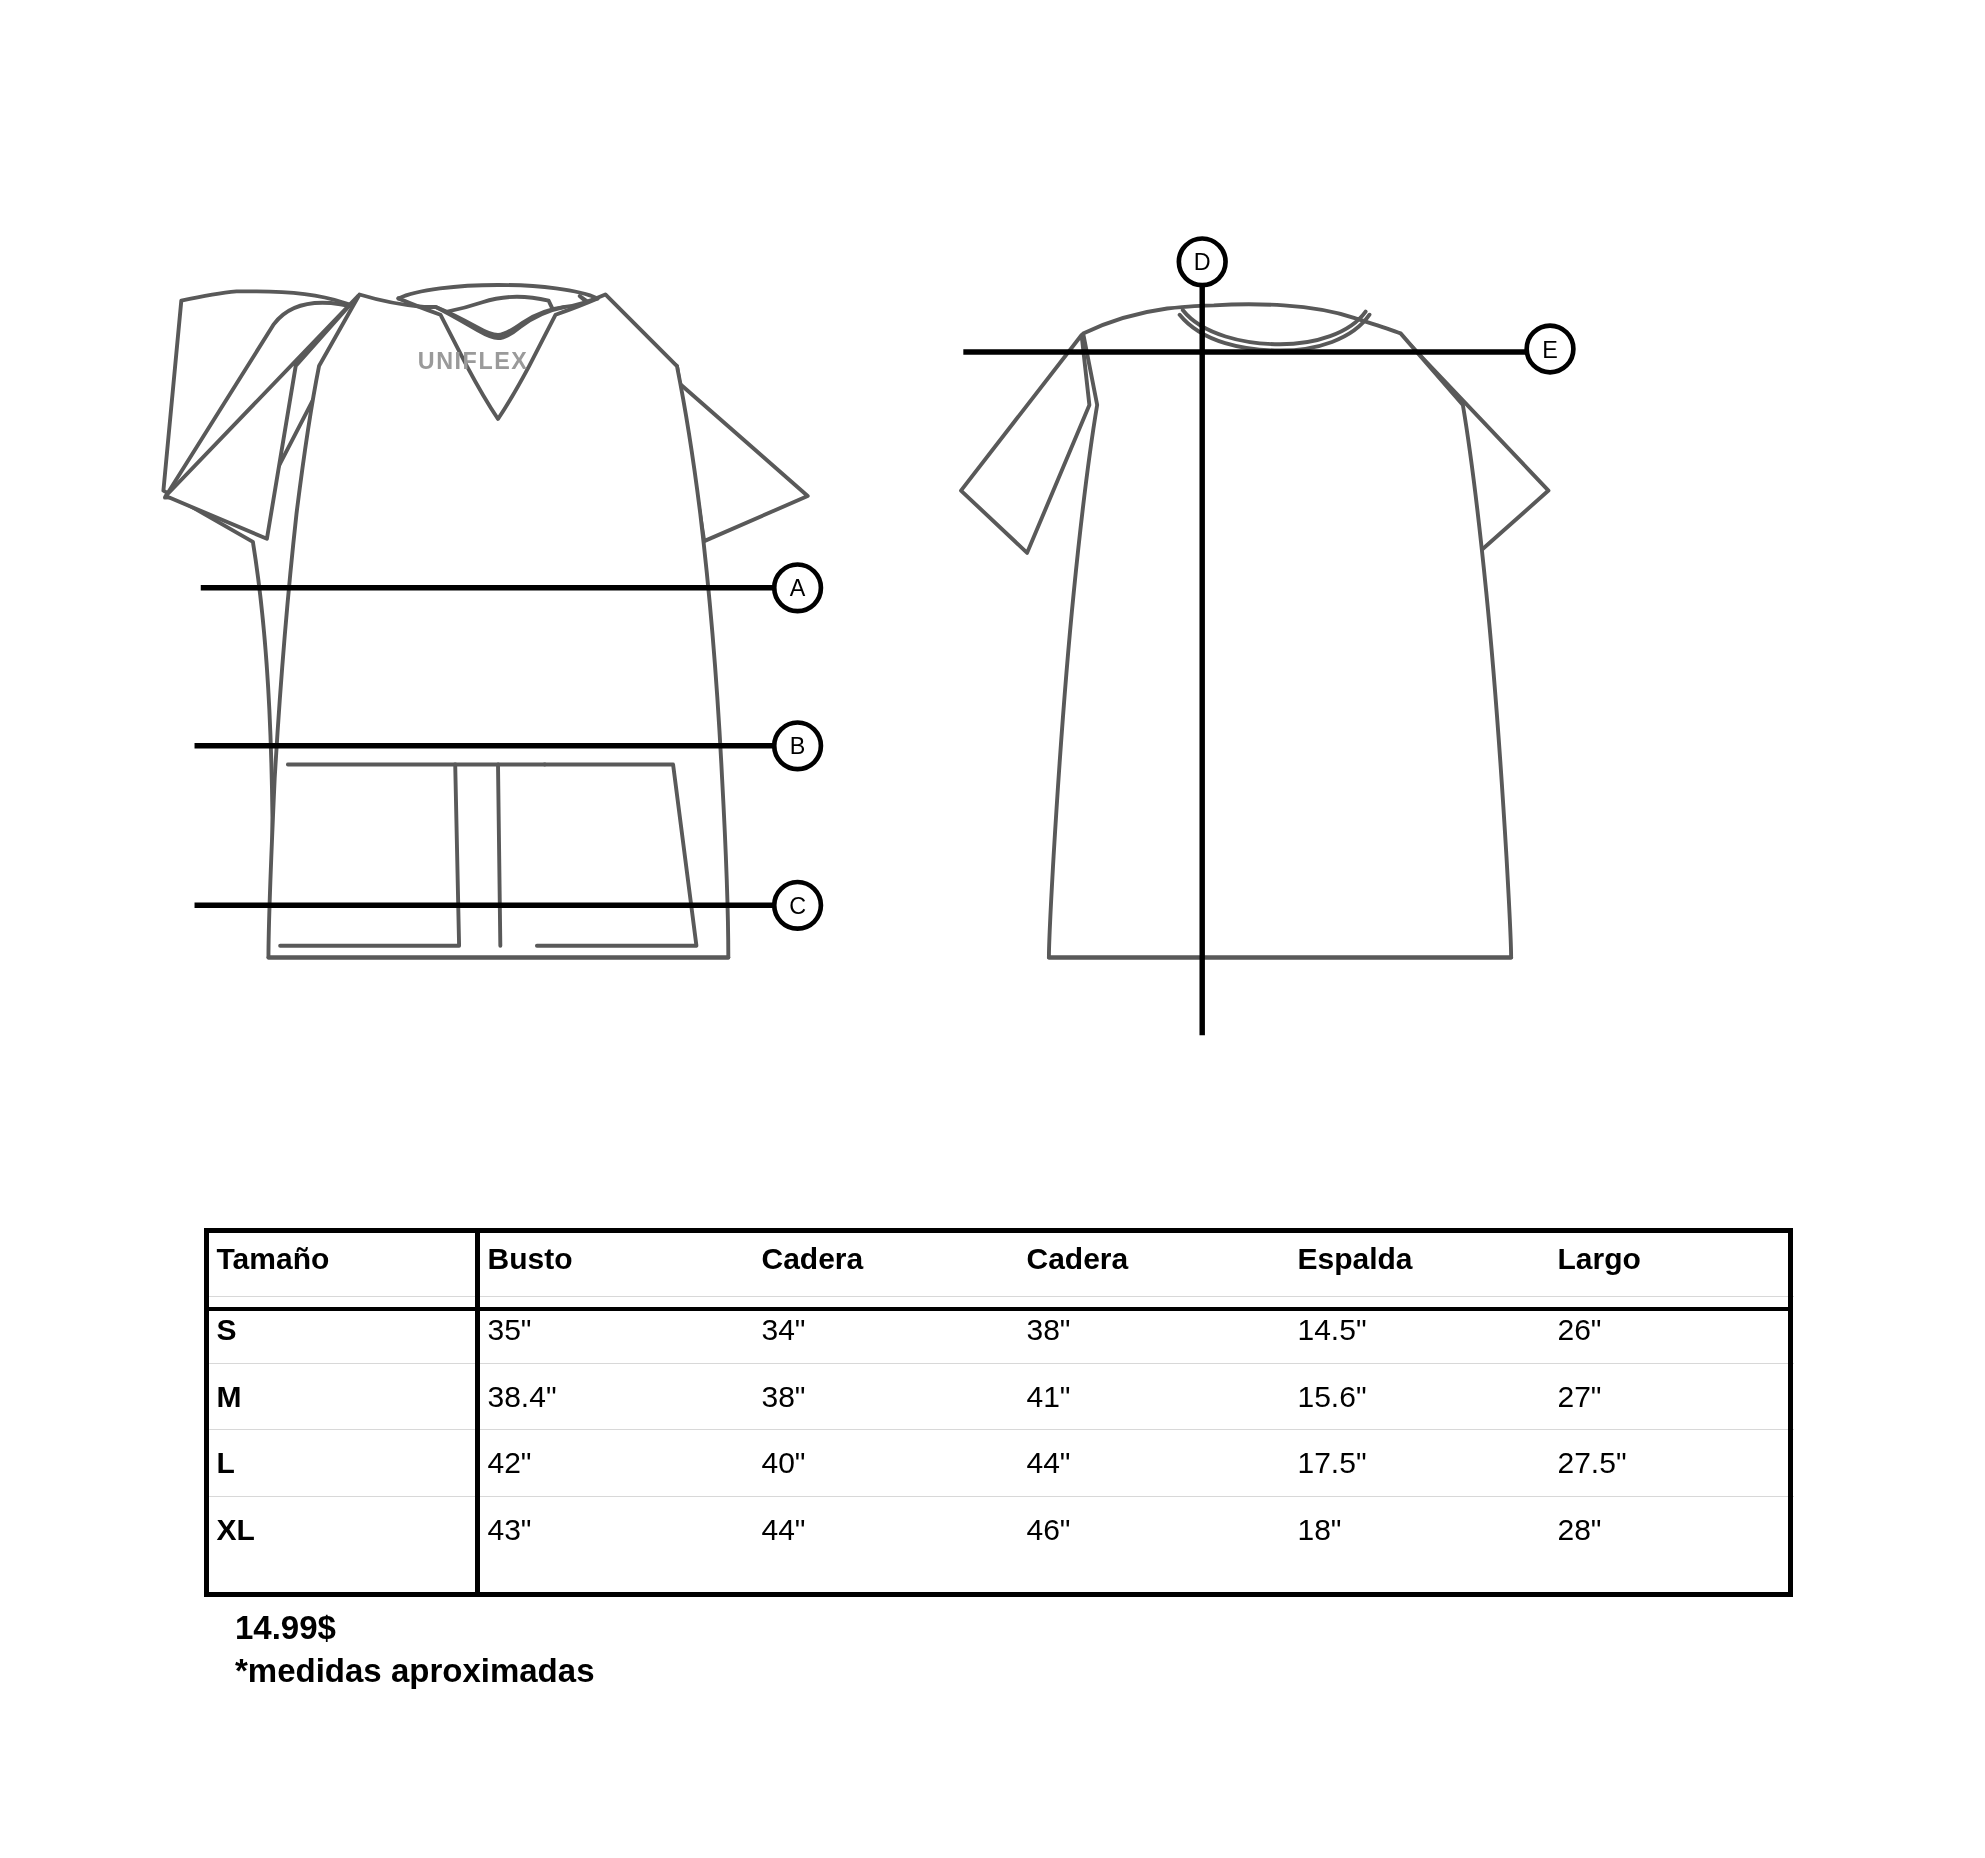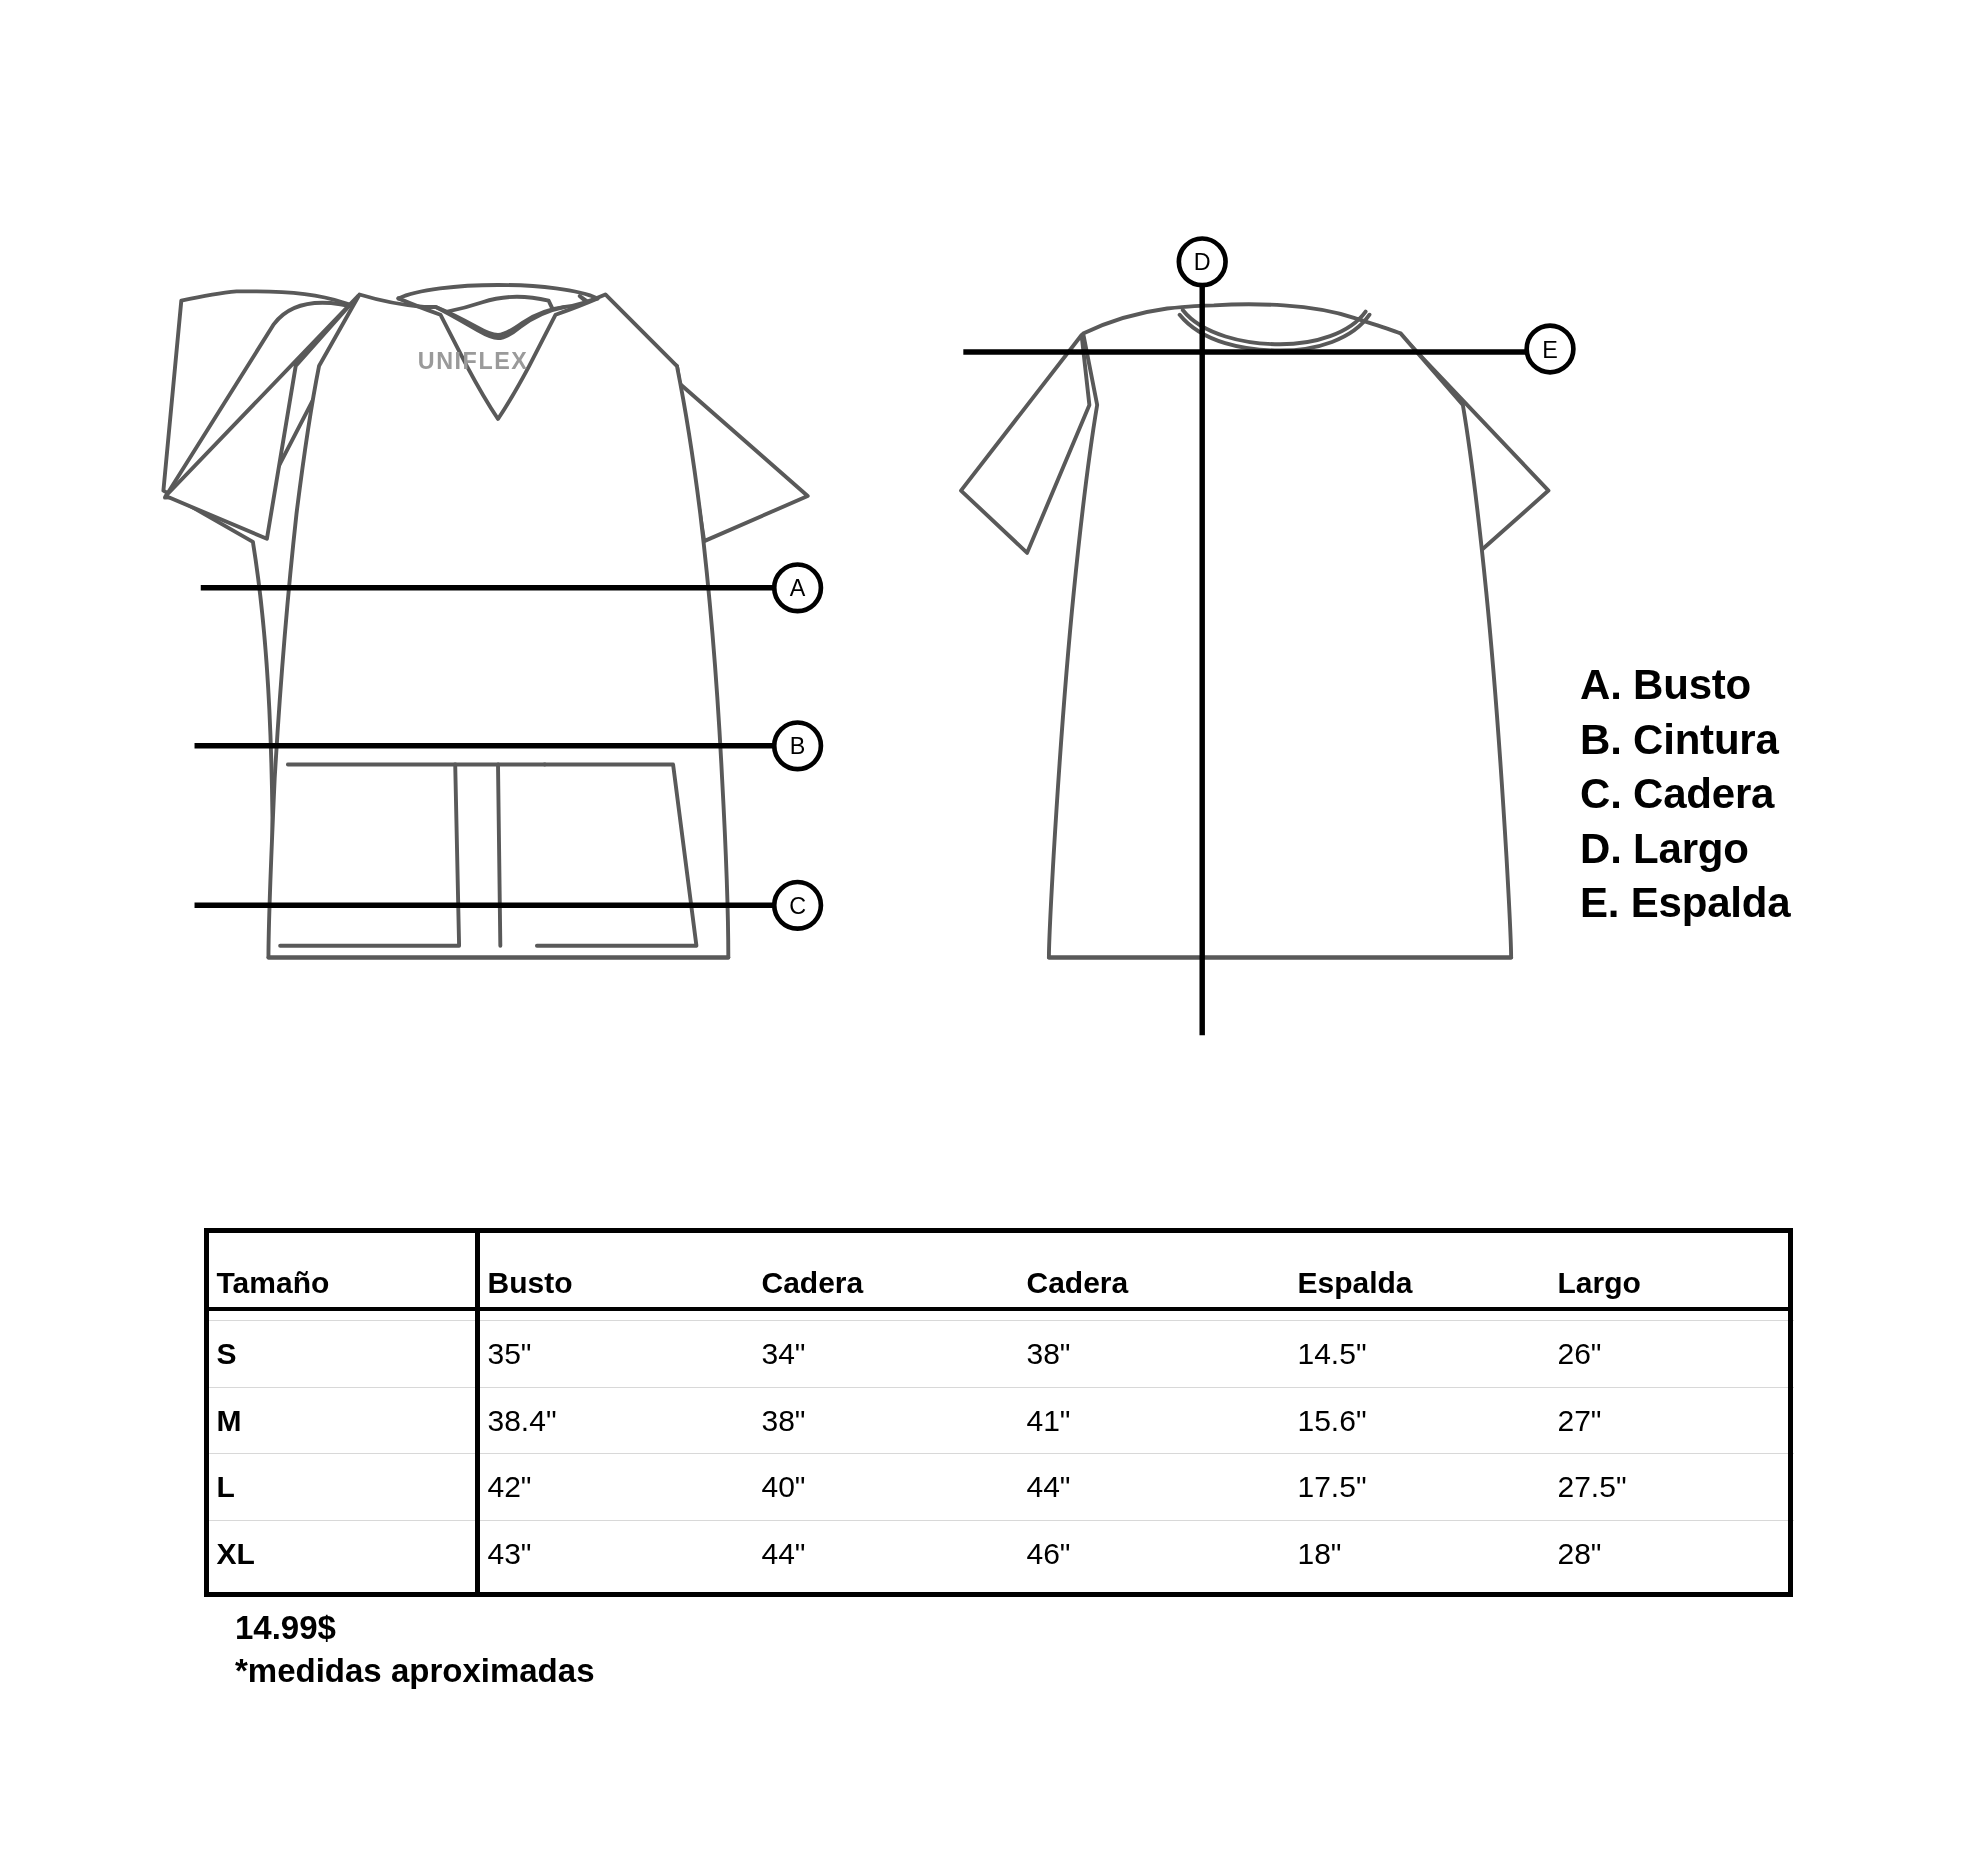--- a/index.html
+++ b/index.html
@@ -63,21 +63,21 @@
   table.size-table td {
     font-size: 30px;
     color: #000;
     padding: 9.3px 11px 9.3px 12.5px;
     height: 47px;
     vertical-align: middle;
   }
   table.size-table tr.head td {
     font-weight: bold;
     height: 56px;
-    padding-top: 27px;
+    padding-top: 3px;
   }
   table.size-table tr.body td {
     border-top: 1.6px solid #d8d8d8;
   }
   table.size-table tr.body td:first-child {
     font-weight: bold;
   }
   
   .tbl-outer {
     position: absolute;
@@ -268,27 +268,20 @@
         <circle cx="1545" cy="336" r="30"></circle>
         <circle cx="1992" cy="448" r="30"></circle>
       </g>
       <g fill="#000000" stroke="none" font-family="Liberation Sans, sans-serif" font-size="30" text-anchor="middle">
         <text x="1545" y="347">D</text>
         <text x="1992" y="459">E</text>
       </g>
     </svg>
   </div>
 
-  <div class="legend">
-    <div>A. Busto</div>
-    <div>B. Cintura</div>
-    <div>C. Cadera</div>
-    <div>D. Largo</div>
-    <div>E. Espalda</div>
-  </div>
 
   <div class="table-wrap">
     <table class="size-table">
       <colgroup>
         <col class="c0">
           <col class="c1">
           <col class="c2">
         <col class="c3">
           <col class="c4">
           <col class="c5">

